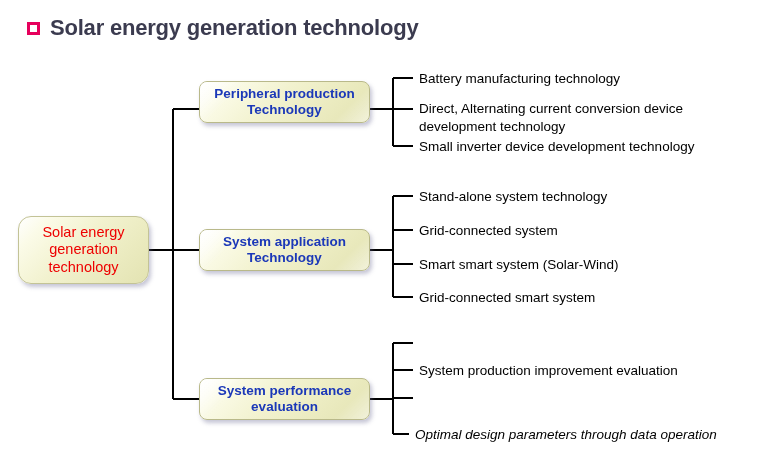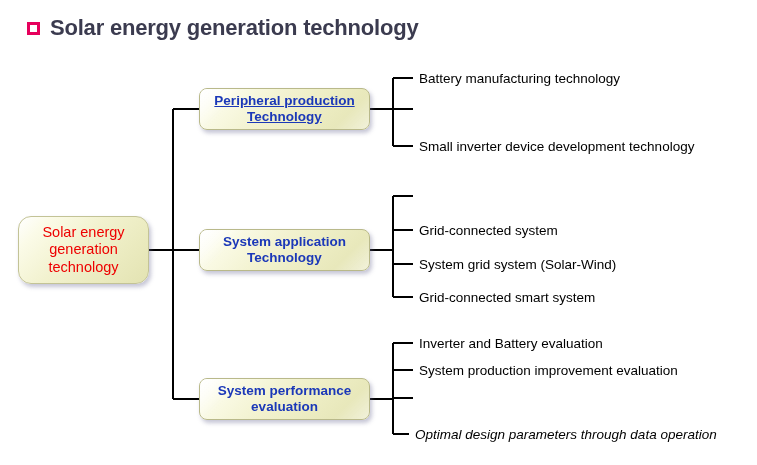--- a/index.html
+++ b/index.html
@@ -101,21 +101,21 @@
     left: 0; top: 0;
     width: 100%; height: 100%;
     border-radius: 7px;
     pointer-events: none;
     background:
       linear-gradient(135deg, rgba(255,255,255,0.85) 0%, rgba(255,255,255,0.0) 22%),
       linear-gradient(315deg, rgba(255,255,255,0.55) 0%, rgba(255,255,255,0.0) 18%);
   }
   .node-branch > span { position: relative; z-index: 2; }
 
-  .branch-1 { top: 88px; text-decoration: underline; }
+  .branch-1 { top: 81px; }
   .branch-2 { top: 229px; }
   .branch-3 { top: 378px; align-items: center; }
 
   
   .leaf {
     position: absolute;
     font-size: 13.5px;
     color: #000000;
     line-height: 1.30;
     left: 419px;
@@ -173,23 +173,24 @@
     <span>Peripheral production Technology</span>
   </div>
   <div class="node node-branch branch-2">
     <span>System application Technology</span>
   </div>
   <div class="node node-branch branch-3">
     <span>System performance evaluation</span>
   </div>
 
   <div class="leaf" style="top:70px;  width:300px;">Battery manufacturing technology</div>
+  <div class="leaf" style="top:100px; width:305px;">Direct, Alternating current conversion device development technology</div>
   <div class="leaf" style="top:138px; width:320px;">Small inverter device development technology</div>
 
+  <div class="leaf" style="top:188px; width:320px;">Stand-alone system technology</div>
   <div class="leaf" style="top:222px; width:320px;">Grid-connected system</div>
-  <div class="leaf" style="top:256px; width:320px;">System grid system (Solar-Wind)</div>
+  <div class="leaf" style="top:256px; width:320px;">Smart smart system (Solar-Wind)</div>
   <div class="leaf" style="top:289px; width:320px;">Grid-connected smart system</div>
 
-  <div class="leaf" style="top:335px; width:320px;">Inverter and Battery evaluation</div>
   <div class="leaf" style="top:362px; width:330px;">System production improvement evaluation</div>
   <div class="leaf" style="top:426px; left:415px; width:330px;font-style:italic;">Optimal design parameters through data operation</div>
 
 </div>
 
 </body></html>

